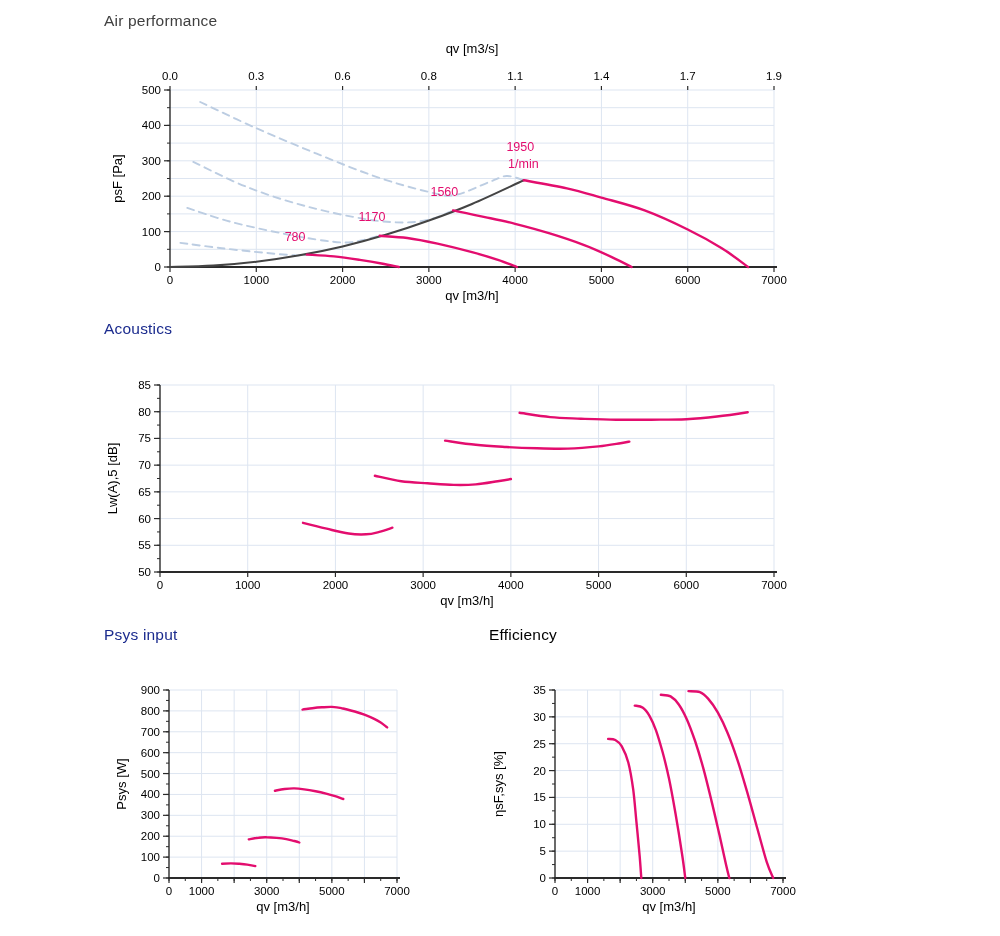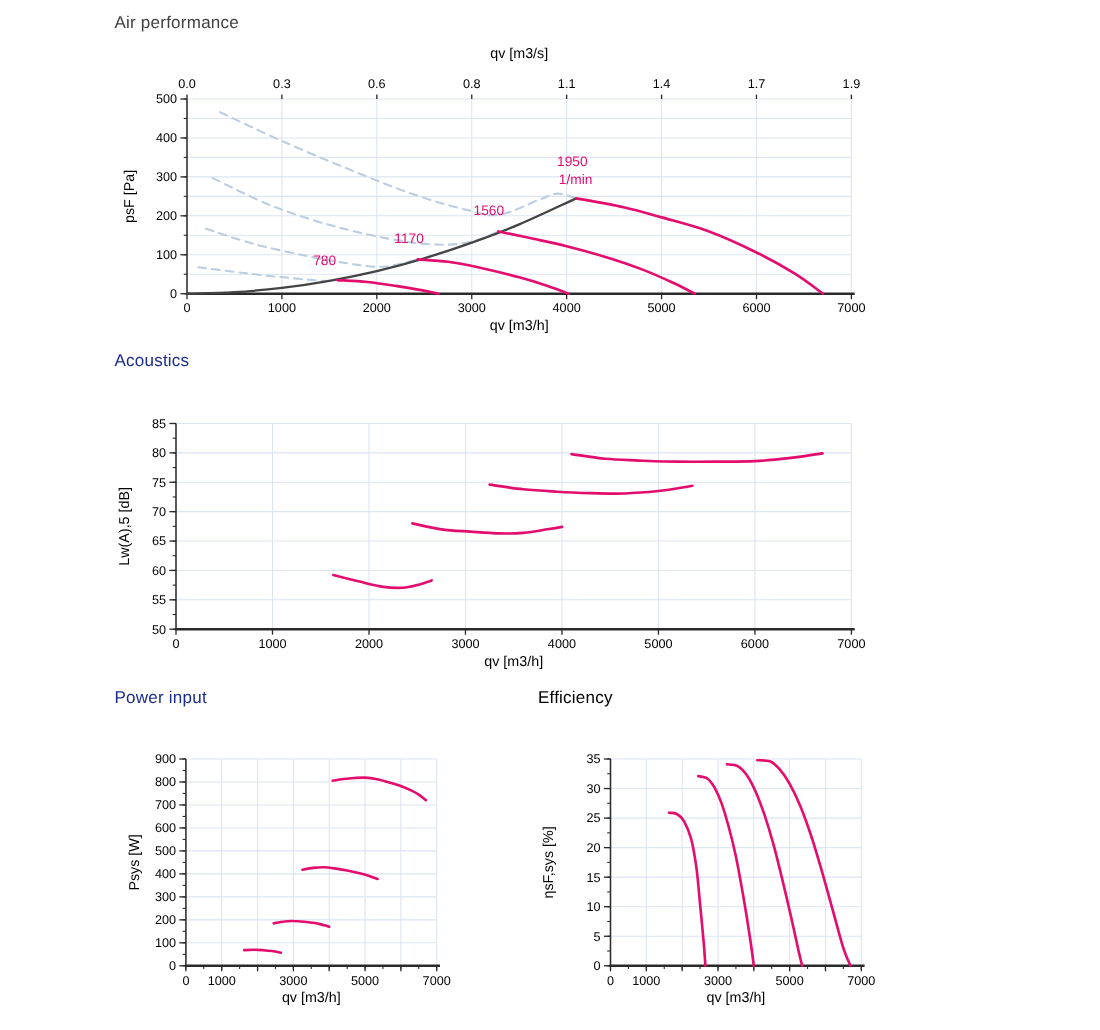--- a/index.html
+++ b/index.html
@@ -8,21 +8,21 @@
   .chart-title{position:absolute;font-size:15.5px;font-weight:400;letter-spacing:0.2px;}
   svg{position:absolute;left:0;top:0;}
   svg text{font-family:"Liberation Sans", sans-serif;}
 </style>
 </head>
 <body>
 
 <div class="page">
   <div class="chart-title" style="left: 104px; top: 12px; color: #404040;">Air performance</div>
   <div class="chart-title" style="left: 104px; top: 320px; color: rgb(27, 43, 142);">Acoustics</div>
-  <div class="chart-title" style="left: 104px; top: 626px; color: rgb(27, 43, 142);">Power input</div>
+  <div class="chart-title" style="left: 104px; top: 626px; color: rgb(27, 43, 142);">Psys input</div>
   <div class="chart-title" style="left: 489px; top: 626px; color: #000000;">Efficiency</div>
 
   <svg id="plots" width="1000" height="936" viewBox="0 0 1000 936">
       <g>
         <line x1="256.2857142857143" y1="90" x2="256.2857142857143" y2="267" stroke="#dde5f1" stroke-width="1"></line>
         <line x1="342.57142857142856" y1="90" x2="342.57142857142856" y2="267" stroke="#dde5f1" stroke-width="1"></line>
         <line x1="428.85714285714283" y1="90" x2="428.85714285714283" y2="267" stroke="#dde5f1" stroke-width="1"></line>
         <line x1="515.1428571428571" y1="90" x2="515.1428571428571" y2="267" stroke="#dde5f1" stroke-width="1"></line>
         <line x1="601.4285714285714" y1="90" x2="601.4285714285714" y2="267" stroke="#dde5f1" stroke-width="1"></line>
         <line x1="687.7142857142857" y1="90" x2="687.7142857142857" y2="267" stroke="#dde5f1" stroke-width="1"></line>

